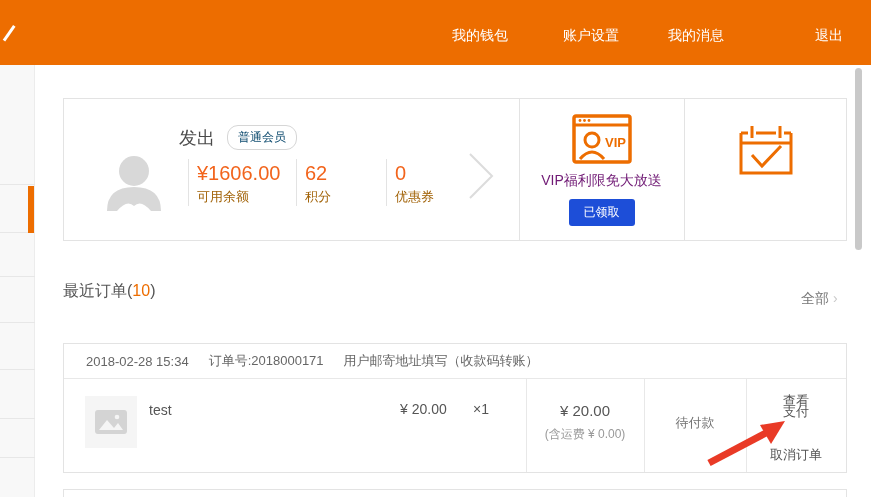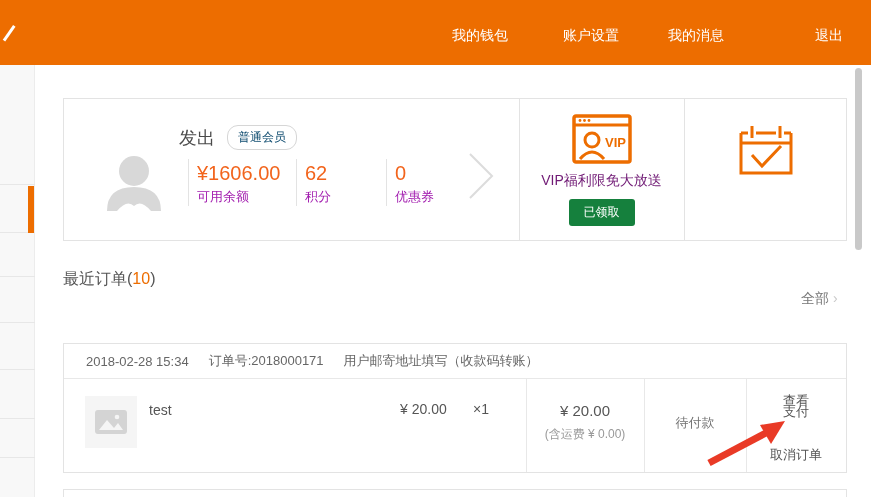--- a/index.html
+++ b/index.html
@@ -26,34 +26,34 @@
   .ucard { position:absolute; left:63px; top:98px; width:784px; height:143px; border:1px solid #E3E3E3; background:#fff; }
   .u-avatar { position:absolute; left:37px; top:50px; }
   .u-name-row { position:absolute; left:115px; top:26px; display:flex; align-items:center; }
   .u-name { font-size:18px; color:#4A4A4A; }
   .u-badge { margin-left:12px; font-size:12px; color:#0c4a6e; border:1px solid #D6D6D6; border-radius:11px; padding:3px 10px; }
   .u-stats { position:absolute; left:124px; top:60px; display:flex; }
   .u-stat { border-left:1px solid #E3E3E3; padding:2px 0 0 8px; }
   .u-stat.s1 { width:108px; } .u-stat.s2 { width:90px; } .u-stat.s3 { width:100px; }
   .u-val { color:#F2641C; font-size:20px; line-height:24px; }
   .s1 .u-val { width:90px; word-break:break-all; }
-  .u-lab { color:#a21caf; font-size:13px; margin-top:3px; }
+  .u-lab { color:#a16207; font-size:13px; margin-top:3px; }
   .u-chev { position:absolute; left:402px; top:52px; }
   .sec-div { position:absolute; top:0; width:1px; height:141px; background:#E3E3E3; }
   .div-vip { left:455px; } .div-cal { left:620px; }
   .vip-sec { position:absolute; left:455px; top:0; width:165px; height:141px; text-align:center; }
   .vip-icon { margin-top:15px; }
   .vip-cap { font-size:14px; color:#701a75; margin-top:4px; }
-  .vip-btn { display:inline-block; margin-top:9px; background:#15803d; color:#fff; font-size:12px;
+  .vip-btn { display:inline-block; margin-top:9px; background:#1d4ed8; color:#fff; font-size:12px;
     border:none; border-radius:3px; padding:5px 15px; cursor:pointer; }
   .cal-sec { position:absolute; left:620px; top:0; width:164px; height:141px; text-align:center; }
   .cal-icon { margin-top:24px; cursor:pointer; }
 
   
-  .oh { position:absolute; left:63px; top:269px; font-size:16px; color:#555; }
+  .oh { position:absolute; left:63px; top:281px; font-size:16px; color:#555; }
   .oh .cnt { color:#ED6D00; }
   .all-link { position:absolute; left:801px; top:290px; font-size:14px; color:#777; cursor:pointer; }
   .all-link .chev { color:#C9C9C9; margin-left:4px; }
 
   
   .ocard { position:absolute; left:63px; top:343px; width:784px; height:130px; border:1px solid #E3E3E3; background:#fff; }
   .o-head { position:absolute; left:0; top:0; width:782px; height:35px; border-bottom:1px solid #E8E8E8;
     display:flex; align-items:center; padding-left:22px; font-size:13px; color:#666; }
   .o-head span { margin-right:20px; }
   .o-col { position:absolute; top:35px; bottom:0; border-left:1px solid #E8E8E8; }

